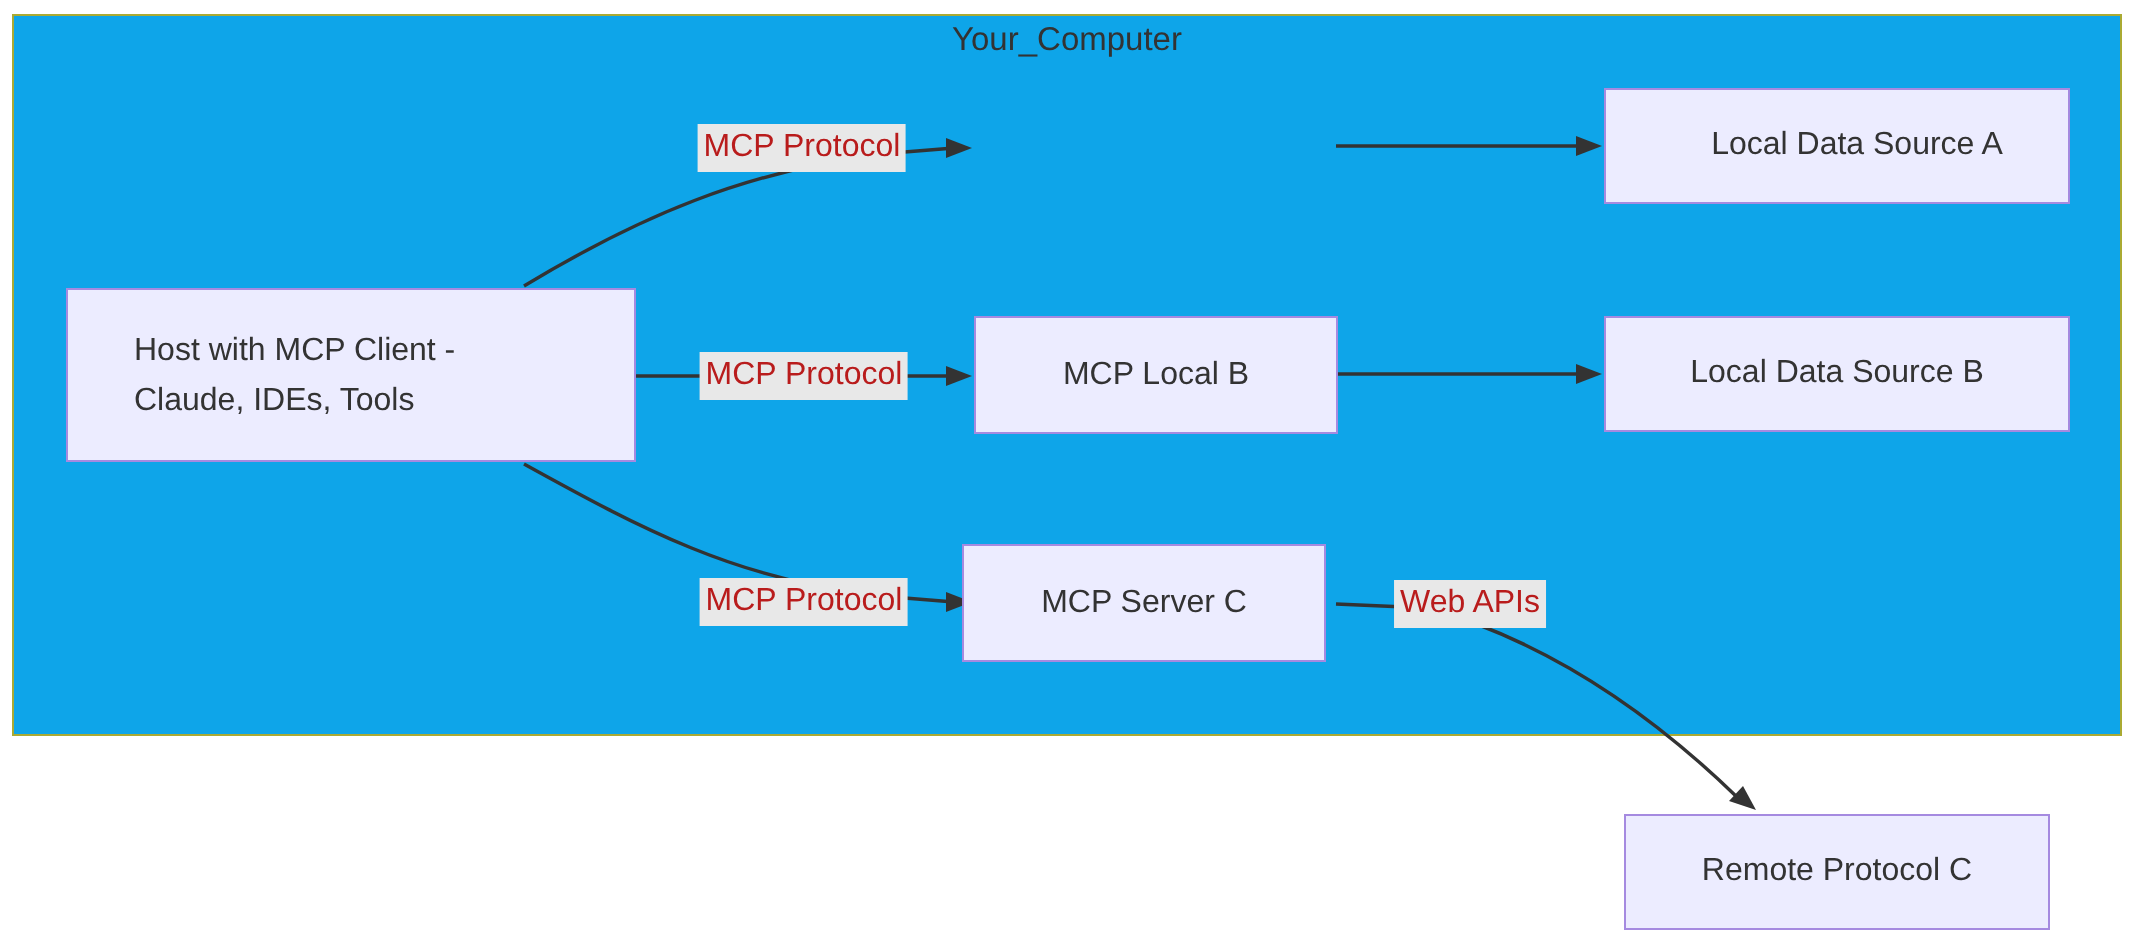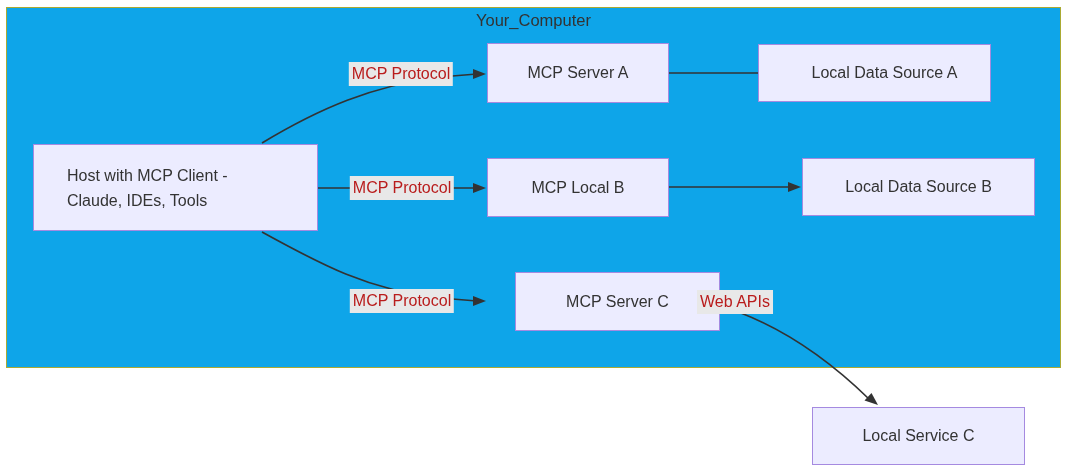--- a/index.html
+++ b/index.html
@@ -103,42 +103,39 @@
       <polygon points="801,187 788,182 788,192"></polygon>
       <polygon points="878,405 864.5,400.5 871.5,393"></polygon>
     </g>
   </svg>
 
   <div class="node multiline" style="left:33px; top:144px; width:285px; height:87px;">
     <span>Host with MCP Client -</span>
     <span>Claude, IDEs, Tools</span>
   </div>
 
-  <div class="node" style="left:487px; top:43px; width:182px; height:60px;">
-    <span>MCP Server A</span>
-  </div>
 
   <div class="node" style="left:487px; top:158px; width:182px; height:59px;">
     <span>MCP Local B</span>
   </div>
 
-  <div class="node" style="left:515px; top:272px; width:205px; height:59px;">
+  <div class="node" style="left:481px; top:272px; width:182px; height:59px;">
     <span>MCP Server C</span>
   </div>
 
-  <div class="node" style="left:758px; top:44px; width:233px; height:58px;padding-left:20px;">
+  <div class="node" style="left:802px; top:44px; width:233px; height:58px;padding-left:20px;">
     <span>Local Data Source A</span>
   </div>
 
   <div class="node" style="left:802px; top:158px; width:233px; height:58px;text-align:center;">
     <span>Local Data Source B</span>
   </div>
 
   <div class="node" style="left:812px; top:407px; width:213px; height:58px;">
-    <span>Local Service C</span>
+    <span>Remote Protocol C</span>
   </div>
 
   <div class="edge-label" style="left:401px; top:74px;">MCP Protocol</div>
 
   <div class="edge-label" style="left:402px; top:188px;">MCP Protocol</div>
 
   <div class="edge-label" style="left:402px; top:301px;">MCP Protocol</div>
 
   <div class="edge-label" style="left:735px; top:302px;">Web APIs</div>
 

